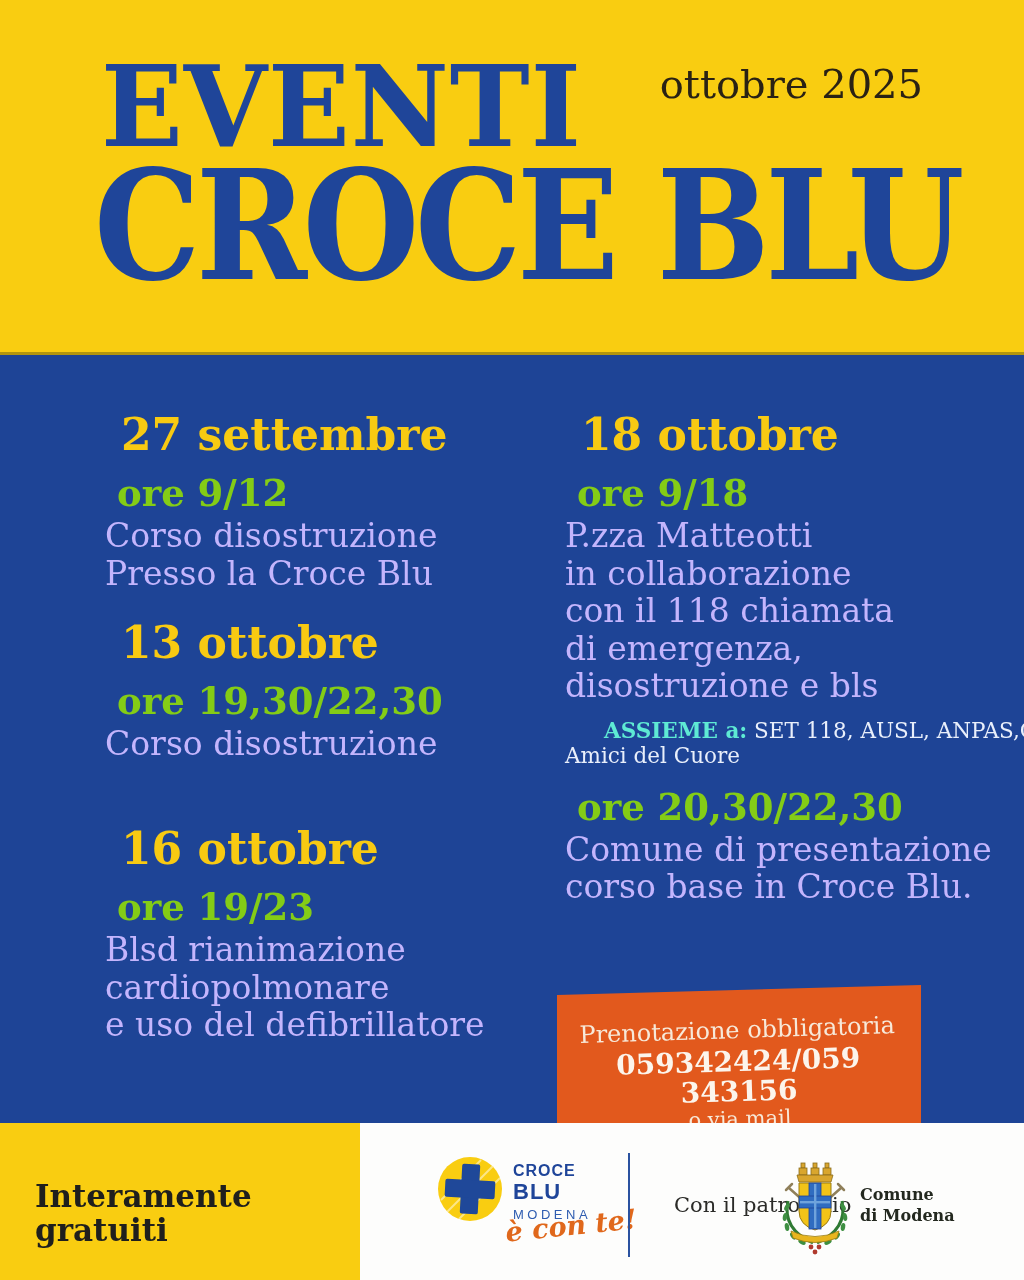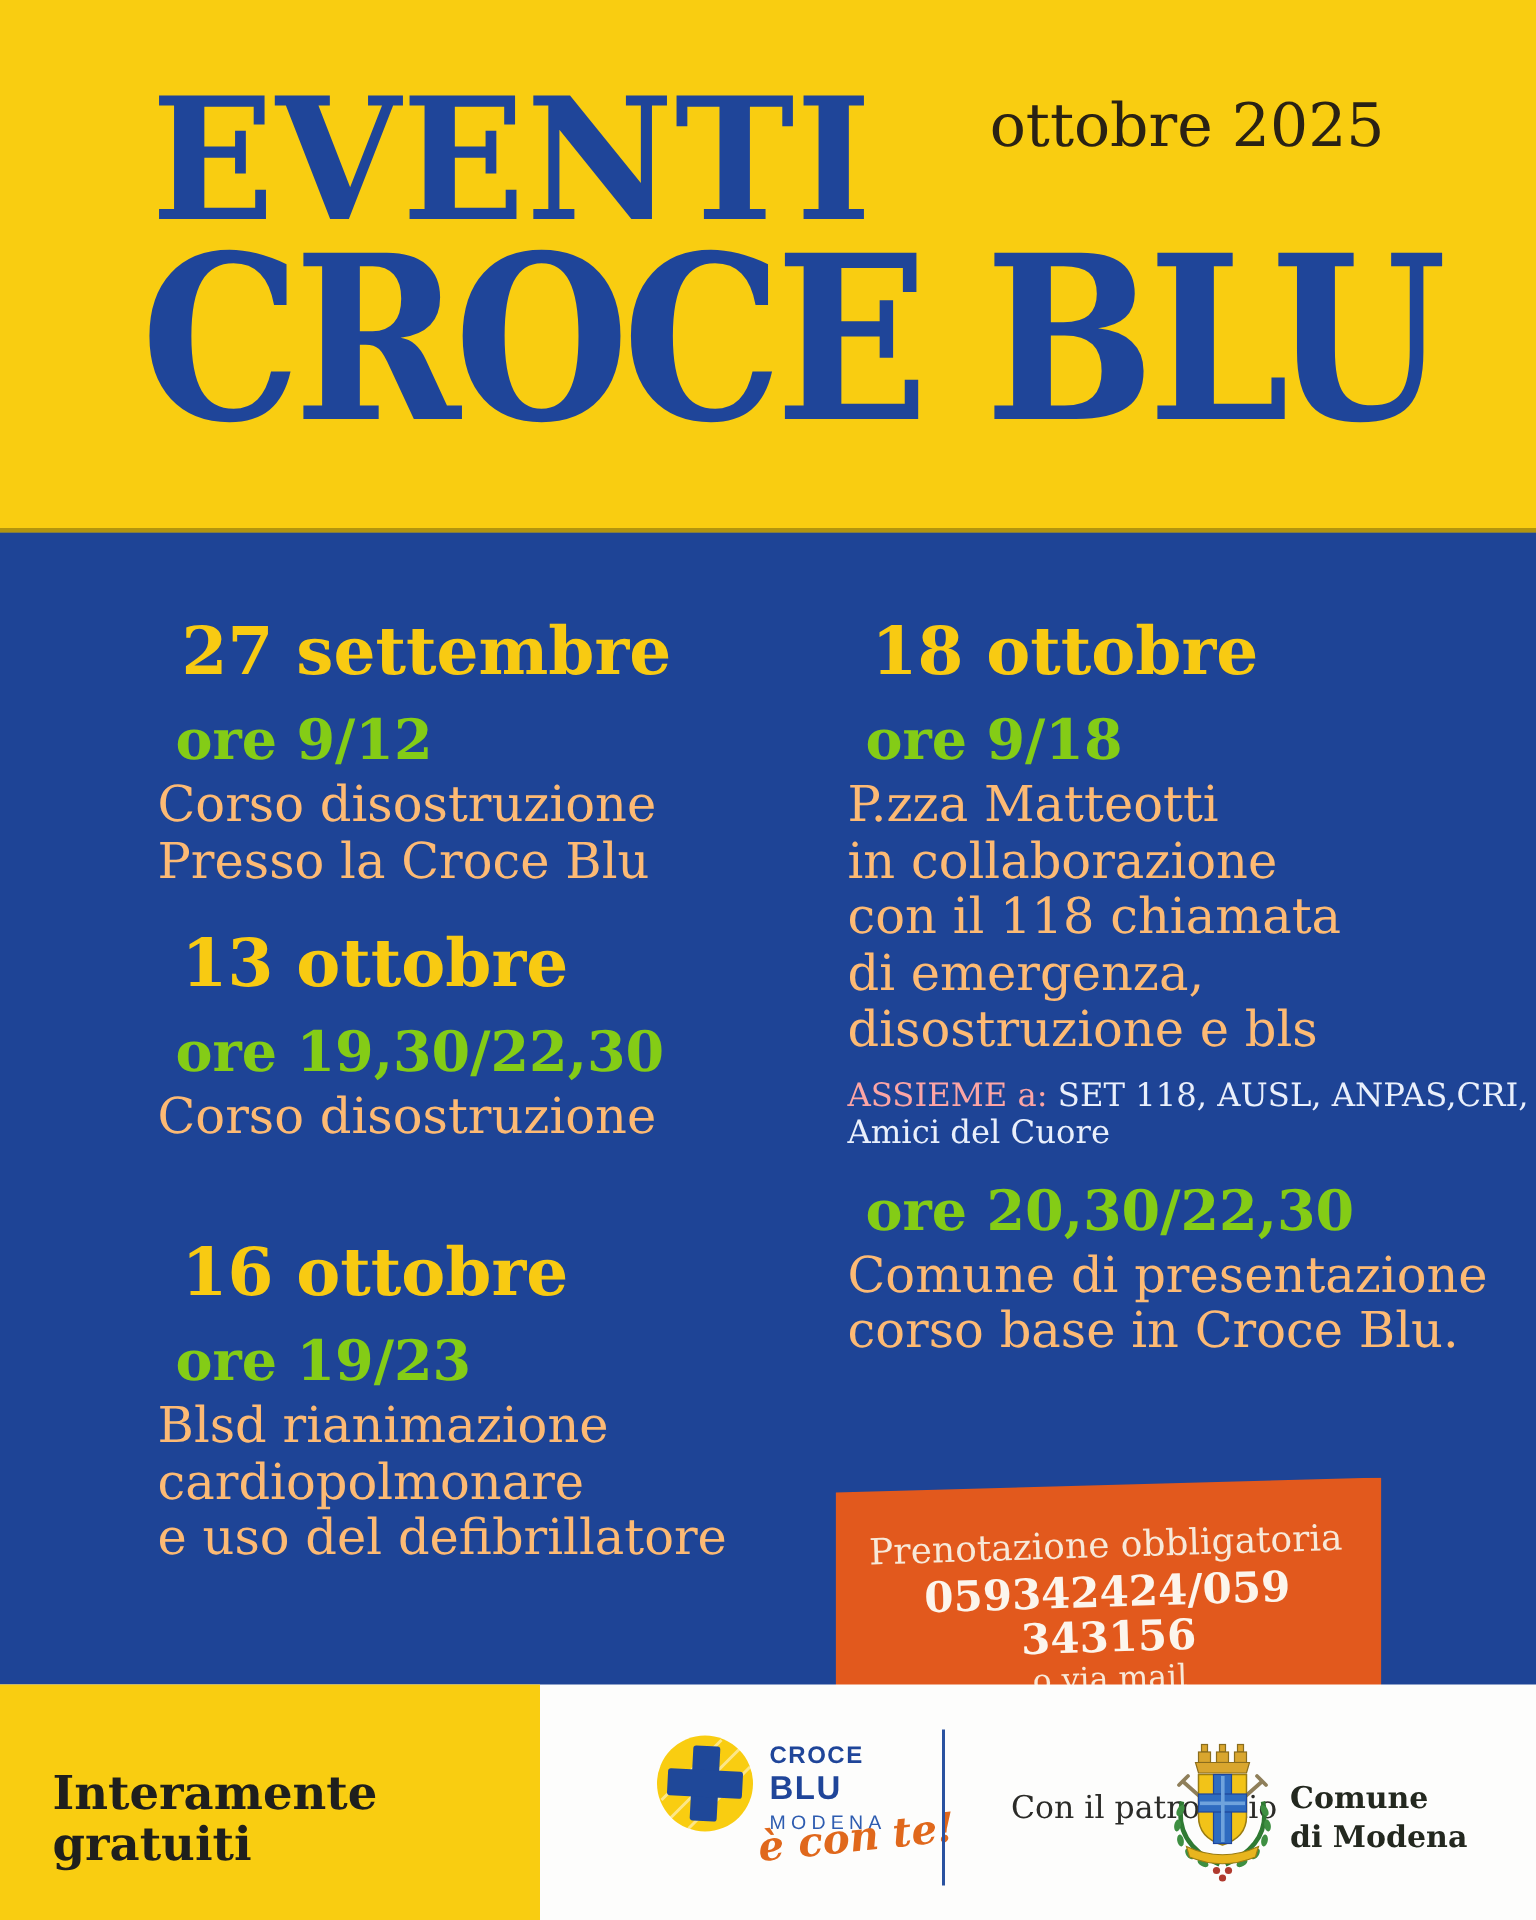--- a/index.html
+++ b/index.html
@@ -12,24 +12,24 @@
   .header-edge{position:absolute;left:0;top:352px;width:1024px;height:3px;background:rgba(92,82,14,0.45);}
   .issue{position:absolute;top:64px;right:101px;font-size:40px;color:#2A2214;line-height:1;}
   .title1{position:absolute;left:101px;top:50px;font-size:113px;font-weight:bold;color:#1F4599;
           line-height:1;display:inline-block;transform:scaleX(0.95);transform-origin:left top;letter-spacing:1px;}
   .title2{position:absolute;left:94px;top:150px;font-size:152px;font-weight:bold;color:#1F4599;
           line-height:1;display:inline-block;transform:scaleX(0.88);transform-origin:left top;letter-spacing:-5px;white-space:nowrap;}
   
   .event{position:absolute;white-space:nowrap;}
   .event .date{margin:16px;font-size:44px;font-weight:bold;color:#F8CA12;line-height:1.05;}
   .event .time{margin:6px 0 4px 12px;font-size:37px;font-weight:bold;color:#84cc16;line-height:1.05;}
-  .event .desc{margin:4px 0 0 0;font-size:33px;color:#fdba74;line-height:1.14;}
+  .event .desc{margin:4px 0 0 0;font-size:33px;color:#c4b5fd;line-height:1.14;}
   .event .desc span{display:block;}
   .event .note{margin:14px 0 0 0;font-size:21.5px;color:#E9EFFB;line-height:1.15;}
-  .note-label{color:#fca5a5;font-weight:normal;}
+  .note-label{color:#5eead4;font-weight:bold;margin-left:39px;}
   
   .booking{
     position:absolute;left:557px;top:985px;width:364px;height:139px;background:#E2591D;
     clip-path:polygon(0 10px,100% 0,100% 100%,0 100%);
   }
   .booking-inner{position:absolute;left:0;right:0;top:32px;text-align:center;transform:rotate(-1.8deg);}
   .b1{margin:0;font-size:24px;color:#F7E9D9;line-height:1.1;}
   .b2{margin:4px 0 0 0;font-size:28px;font-weight:bold;color:#FCF5EC;line-height:1.05;}
   .b3{margin:2px 0 0 0;font-size:21px;color:#F7E9D9;line-height:1.05;}
   .b4{margin:2px 0 0 0;font-size:25px;font-weight:bold;color:#FCF5EC;line-height:1.1;}
@@ -40,21 +40,21 @@
   .logo-circle{position:absolute;left:437px;top:33px;width:66px;height:66px;}
   .logo-text{position:absolute;left:513px;top:40px;font-family:"Liberation Sans", sans-serif;color:#1F4599;line-height:1;}
   .logo-croce{font-size:16px;font-weight:bold;letter-spacing:1px;margin:0;}
   .logo-blu{font-size:22px;font-weight:bold;letter-spacing:1px;margin:2px 0 0 0;}
   .logo-modena{font-size:13px;letter-spacing:3.5px;color:#2E5CB0;margin:5px 0 0 0;}
   .logo-tagline{position:absolute;left:504px;top:94px;font-size:27px;font-style:italic;font-weight:bold;
                 color:#E0681C;transform:rotate(-6deg);transform-origin:left top;white-space:nowrap;}
   .divider{position:absolute;left:628px;top:30px;width:2px;height:104px;background:#2A52A0;}
   .patronage{position:absolute;left:674px;top:72px;font-size:21px;color:#2B2B28;line-height:1;}
   .crest{position:absolute;left:777px;top:34px;width:76px;height:104px;}
-  .comune{position:absolute;left:860px;top:62px;font-size:20px;font-weight:bold;color:#23281F;line-height:1.3;}
+  .comune{position:absolute;left:860px;top:62px;font-size:16px;font-weight:bold;color:#23281F;line-height:1.3;}
   .comune span{display:block;}
 </style>
 </head>
 <body>
 
 <div class="poster">
 
   <div class="header">
     <div class="issue">ottobre 2025</div>
     <div class="title1">EVENTI</div>

